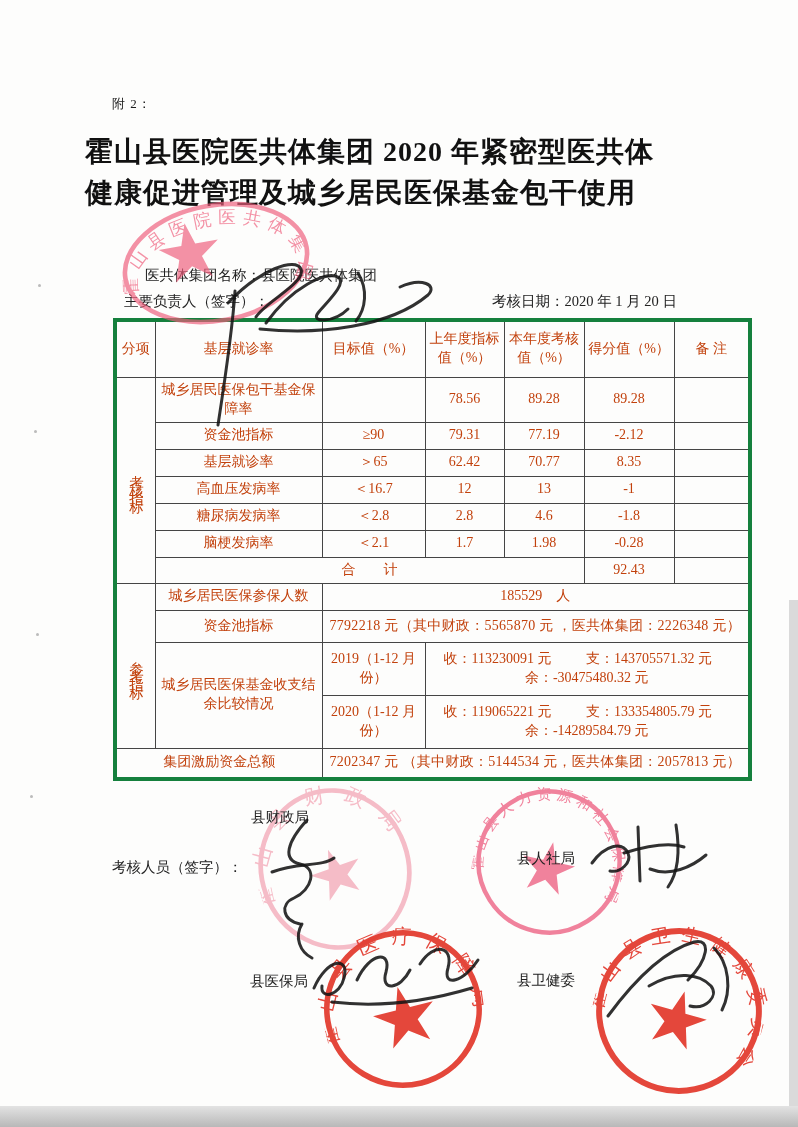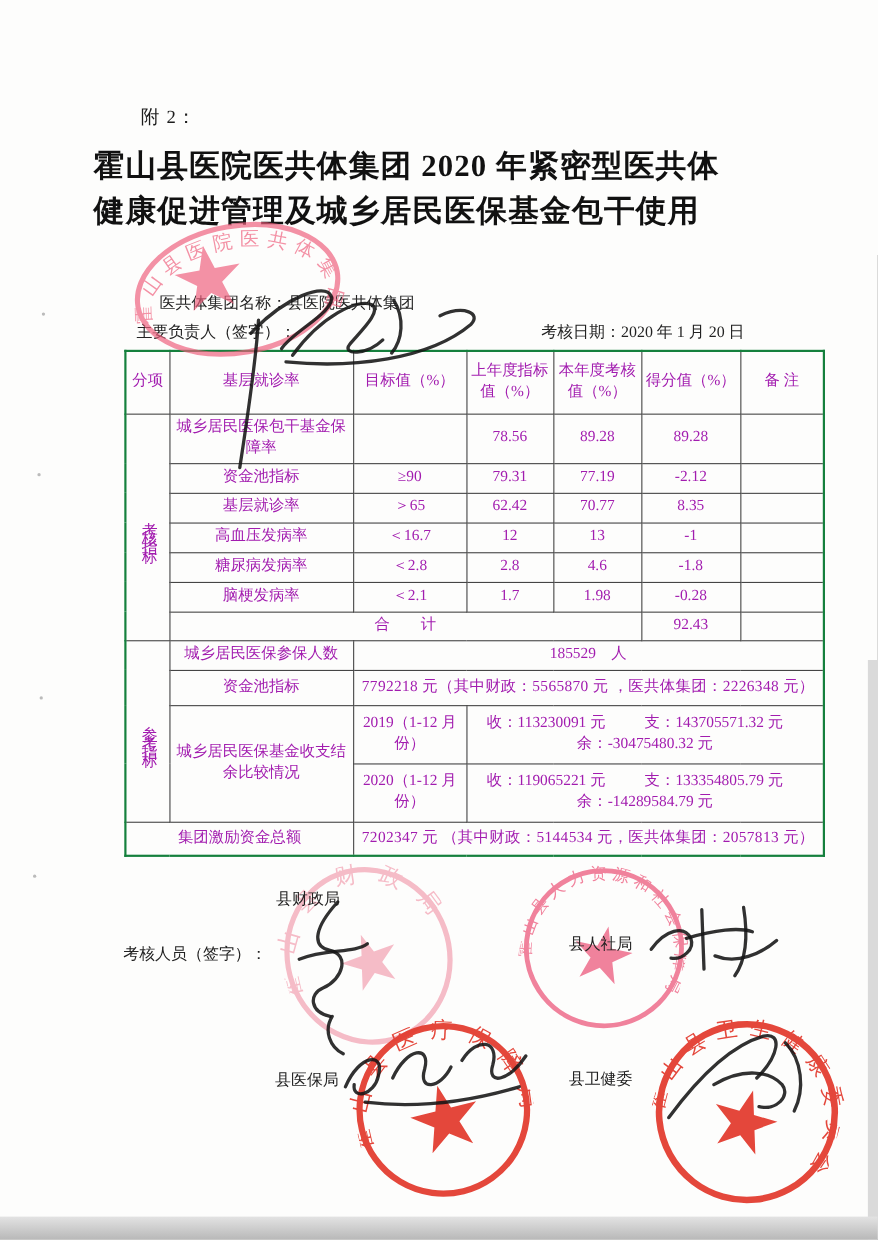--- a/index.html
+++ b/index.html
@@ -2,31 +2,31 @@
 <html><head>
 <meta charset="utf-8">
 <style>
   html,body{margin:0;padding:0;background:#9a9a9a;}
   .page{
     position:relative;width:798px;height:1127px;margin:0 auto;overflow:hidden;
     background:#fdfdfc;color:#1c1c1c;
     font-family:"Liberation Serif","DejaVu Serif",serif;
   }
   .abs{position:absolute;}
-  .attach{left:128px;top:95px;font-size:17px;letter-spacing:1px;text-align:center;}
+  .attach{left:112px;top:95px;font-size:13px;letter-spacing:1px;text-align:center;}
   .title{left:85px;top:131px;width:660px;font-weight:bold;
          font-size:28px;line-height:41px;letter-spacing:1px;color:#111;}
   .meta{font-size:14.5px;color:#222;}
   .m-group{left:112px;top:266px;margin-left:33px;}
   .m-leader{left:124px;top:292px;}
   .m-date{left:492px;top:292px;}
 
   table.main{position:absolute;left:113px;top:318px;width:635px;
-    border-collapse:collapse;table-layout:fixed;font-size:14px;color:#a21caf;
-    border:2px solid #15803d;font-family:Liberation Serif, serif;}
+    border-collapse:collapse;table-layout:fixed;font-size:14px;color:#c2410c;
+    border:4px solid #15803d;font-family:Liberation Serif, serif;}
   table.main td,table.main th{border:1px solid #454545;text-align:center;
     vertical-align:middle;padding:1px 2px;font-weight:normal;line-height:1.35;}
   tr.h57{height:57px}tr.h45{height:45px}tr.h27{height:27px}tr.h26{height:26px}
   tr.h32{height:32px}tr.h53{height:53px}tr.h31{height:31px}
   .vcell{padding:0;}
   .vtext{writing-mode:vertical-rl;text-orientation:upright;margin:0 auto;
          letter-spacing:8px;font-size:14.5px;}
   .leftpad{text-align:left;padding-left:7px;letter-spacing:0.3px;}
   .balcell{padding:2px 0;}
   .bl1{display:flex;justify-content:space-between;padding:0 34px 0 16px;}

